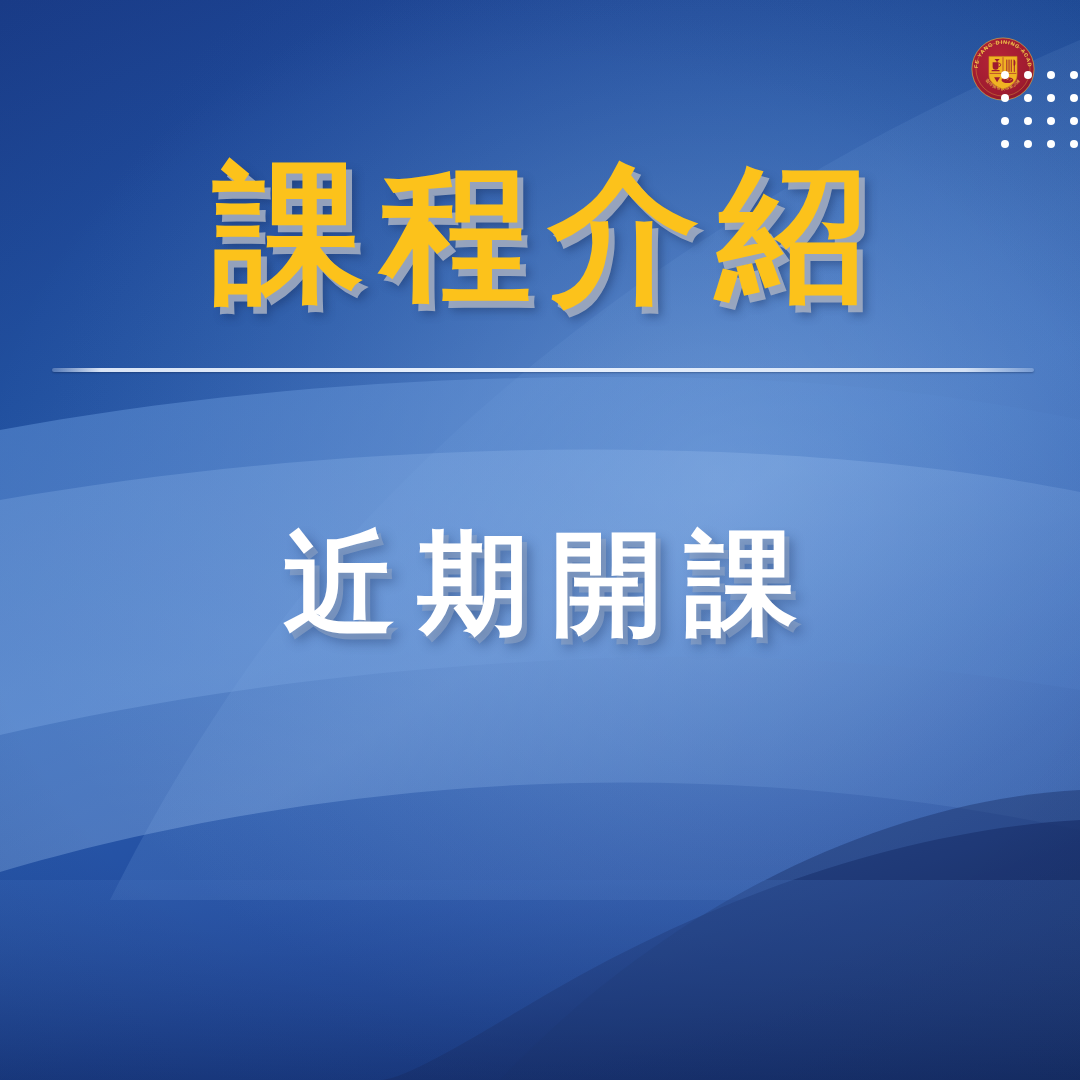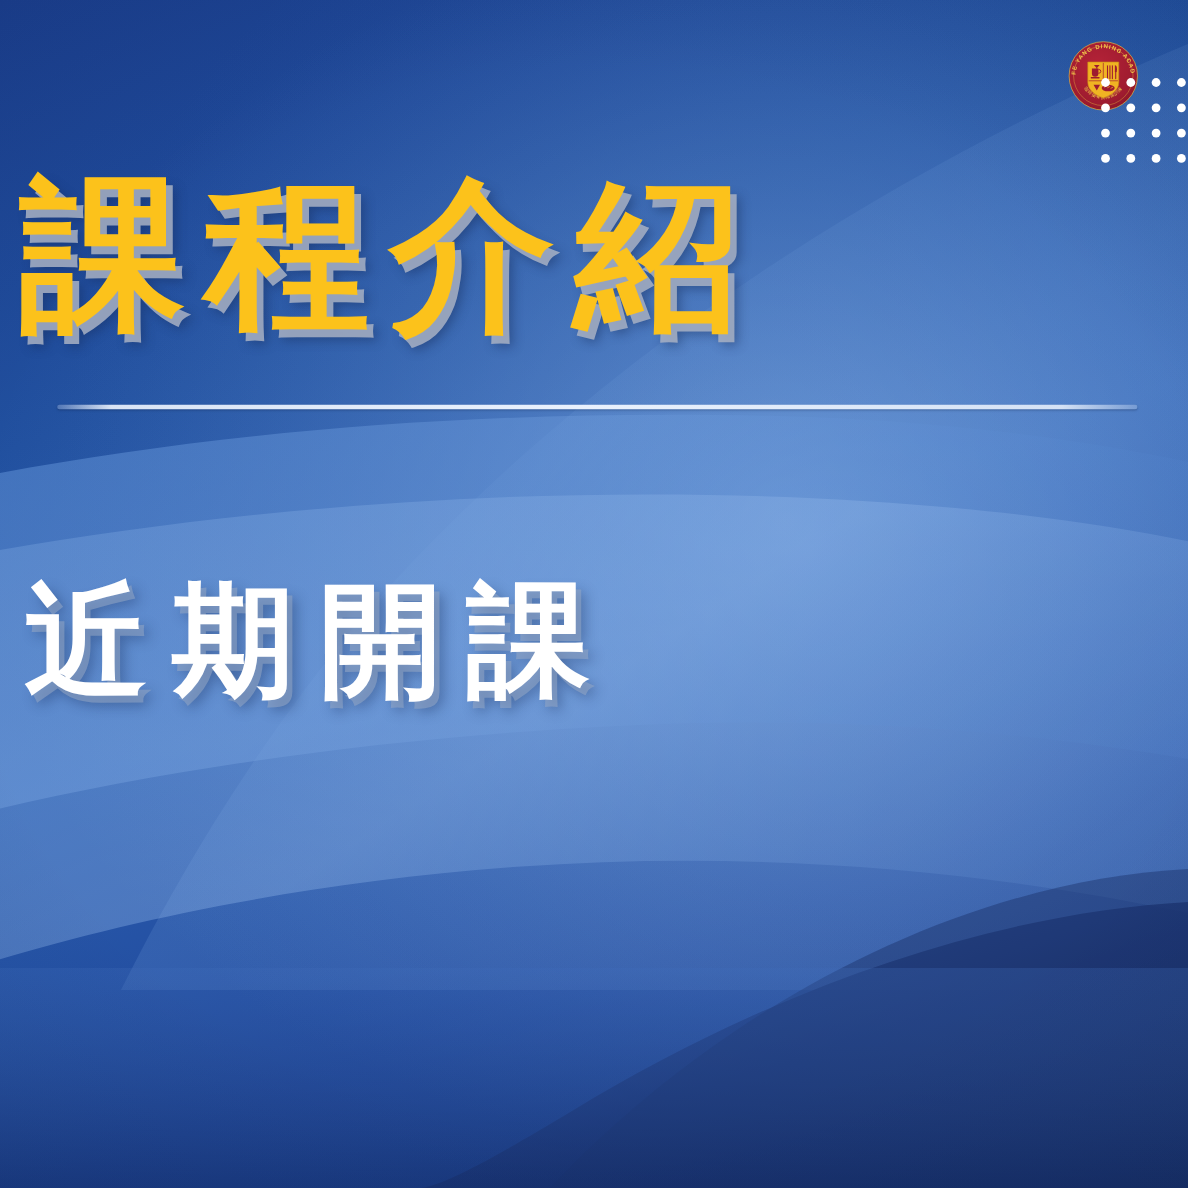--- a/index.html
+++ b/index.html
@@ -77,21 +77,21 @@
     border-radius: 2px;
     box-shadow: 0 1px 2px rgba(10,25,60,0.35);
   }
 
   
   .title-wrap {
     position: absolute;
     left: 0;
     top: 152px;
     width: 1080px;
-    text-align: left;
+    text-align: center;
   }
   .title {
     display: inline-block;
     font-family: "DejaVu Sans", "Liberation Sans", sans-serif;
     font-weight: 700;
     font-size: 150px;
     line-height: 1.08;
     letter-spacing: 18px;
     text-indent: 18px;
     color: #FCC21B;
@@ -99,21 +99,21 @@
        6px 7px 0 rgba(168,178,196,0.85),
        9px 10px 10px rgba(22,44,92,0.45);
     white-space: nowrap;
   }
 
   .subtitle-wrap {
     position: absolute;
     left: 0;
     top: 508px;
     width: 1080px;
-    text-align: left;
+    text-align: center;
   }
   .subtitle-line {
     display: block;
     font-family: "DejaVu Sans", "Liberation Sans", sans-serif;
     font-weight: 700;
     font-size: 112px;
     line-height: 1.35;
     letter-spacing: 22px;
     text-indent: 22px;
     color: #ffffff;

